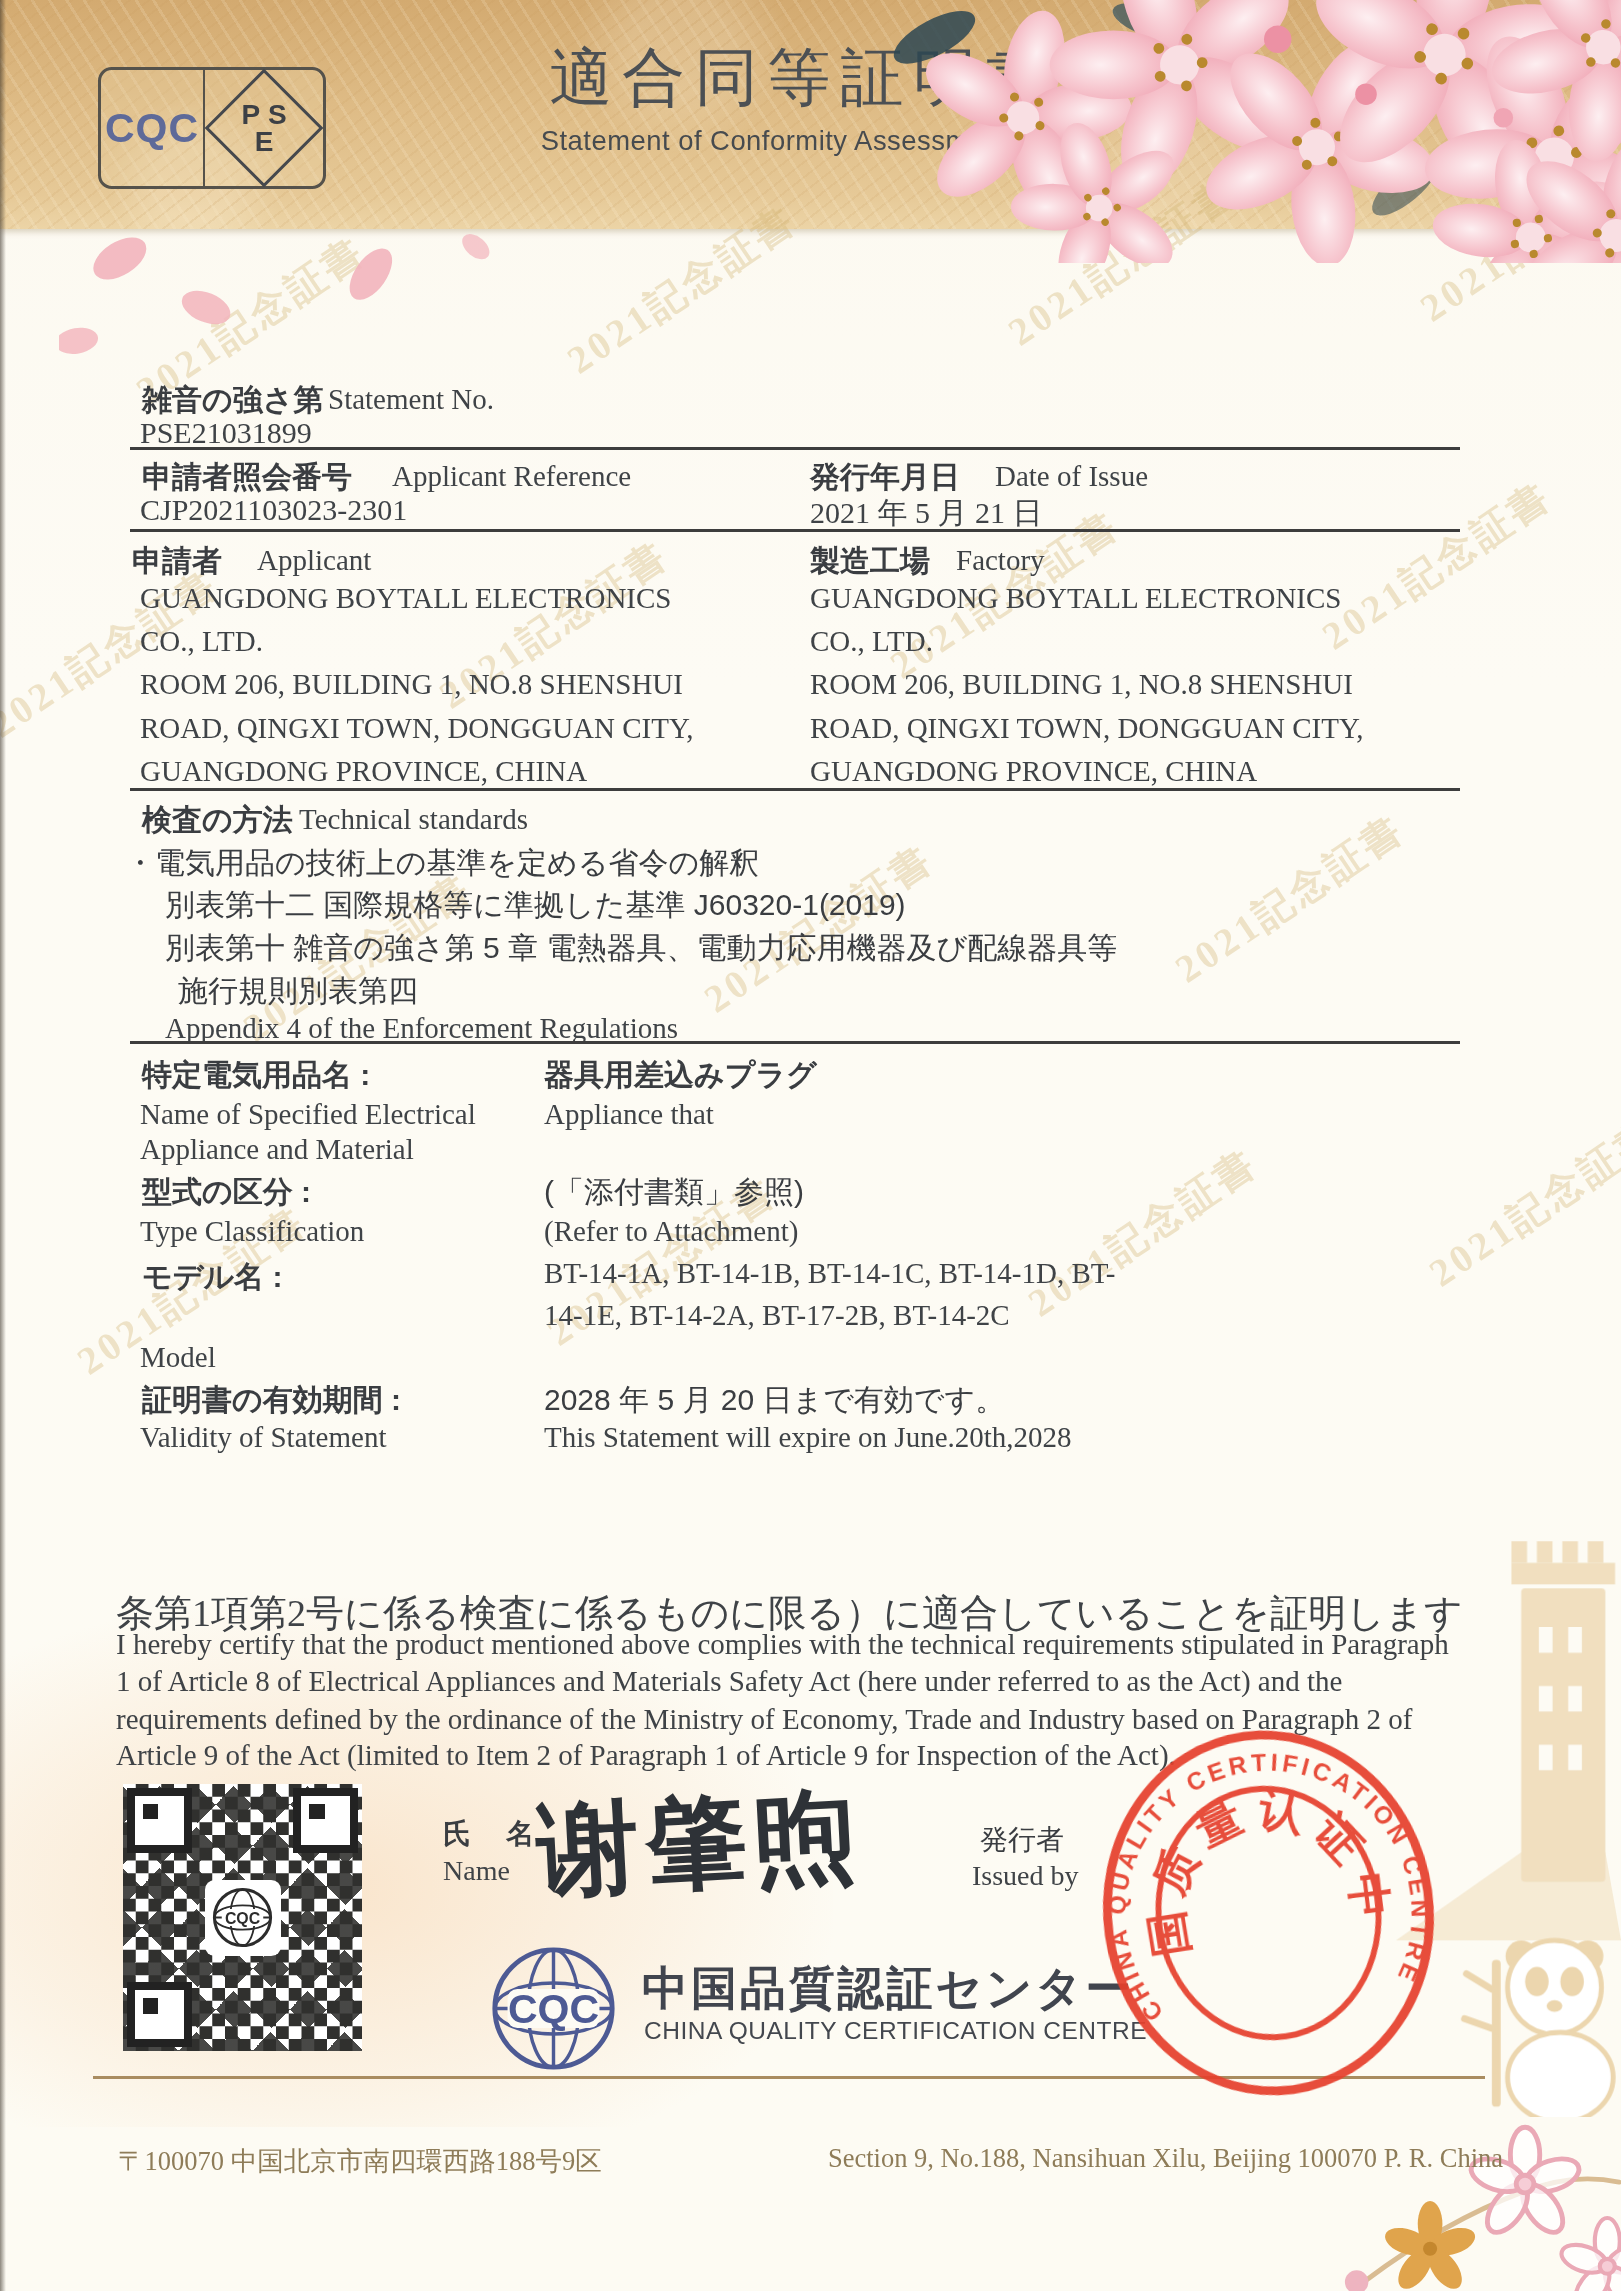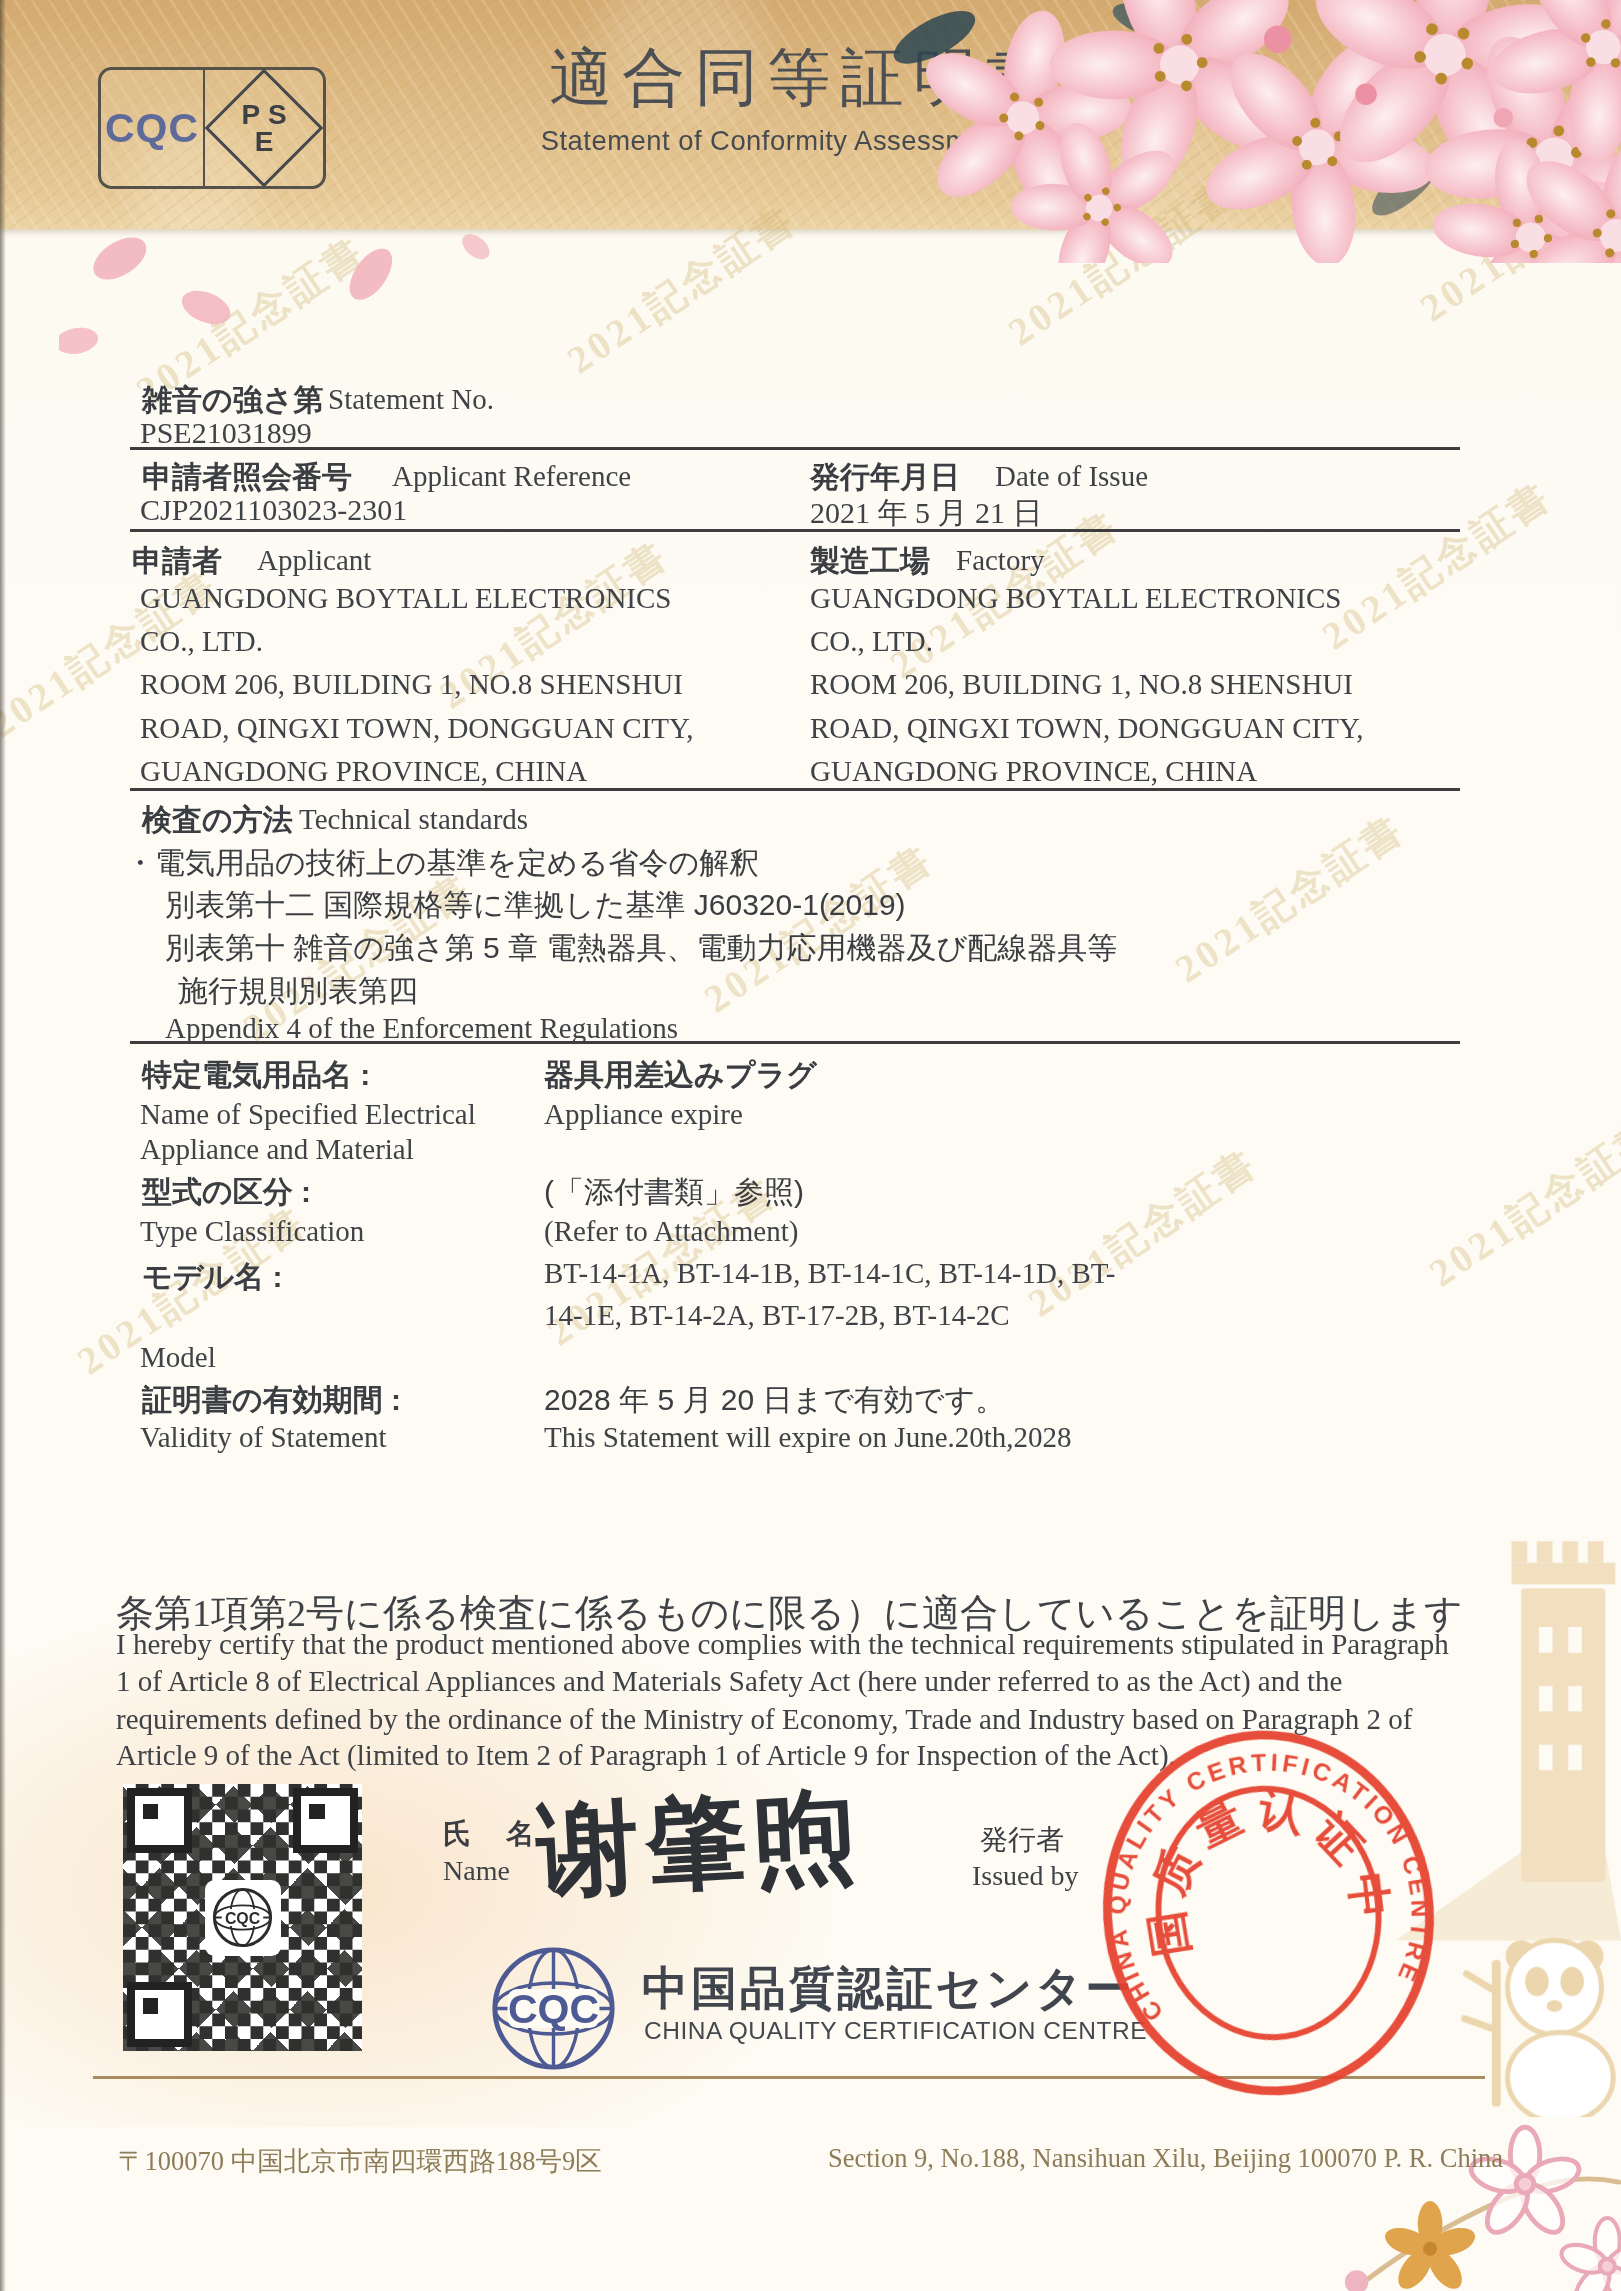--- a/index.html
+++ b/index.html
@@ -247,21 +247,21 @@
   <div class="t t-lg jp" style="left:125px;top:843px;font-weight:500">・電気用品の技術上の基準を定める省令の解釈</div>
   <div class="t t-lg jp" style="left:165px;top:885px;font-weight:500">別表第十二 国際規格等に準拠した基準 J60320-1(2019)</div>
   <div class="t t-lg jp" style="left:165px;top:928px;font-weight:500">別表第十 雑音の強さ第 5 章 電熱器具、電動力応用機器及び配線器具等</div>
   <div class="t t-lg jp" style="left:178px;top:971px;font-weight:500">施行規則別表第四</div>
   <div class="t en" style="left:165px;top:1012px">Appendix 4 of the Enforcement Regulations</div>
   <div class="rule" style="top:1041px"></div>
 
   <div class="t t-lg jp" style="left:142px;top:1055px">特定電気用品名 :</div>
   <div class="t t-lg jp" style="left:544px;top:1055px">器具用差込みプラグ</div>
   <div class="t en" style="left:140px;top:1098px">Name of Specified Electrical</div>
-  <div class="t en" style="left:544px;top:1098px">Appliance expire</div>
+  <div class="t en" style="left:544px;top:1098px">Appliance that</div>
   <div class="t en" style="left:140px;top:1133px">Appliance and Material</div>
 
   <div class="t t-lg jp" style="left:142px;top:1172px">型式の区分 :</div>
   <div class="t t-lg jp" style="left:544px;top:1172px;font-weight:500">(「添付書類」参照)</div>
   <div class="t en" style="left:140px;top:1215px">Type Classification</div>
   <div class="t en" style="left:544px;top:1215px">(Refer to Attachment)</div>
 
   <div class="t t-lg jp" style="left:142px;top:1257px">モデル名 :</div>
   <div class="t en" style="left:544px;top:1257px">BT-14-1A, BT-14-1B, BT-14-1C, BT-14-1D, BT-</div>
   <div class="t en" style="left:544px;top:1299px">14-1E, BT-14-2A, BT-17-2B, BT-14-2C</div>

